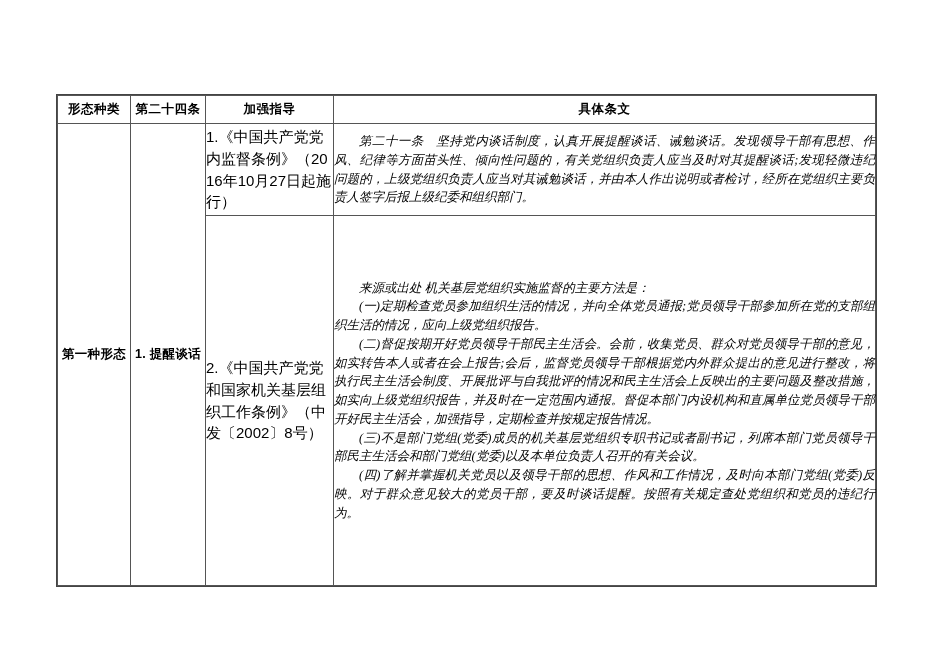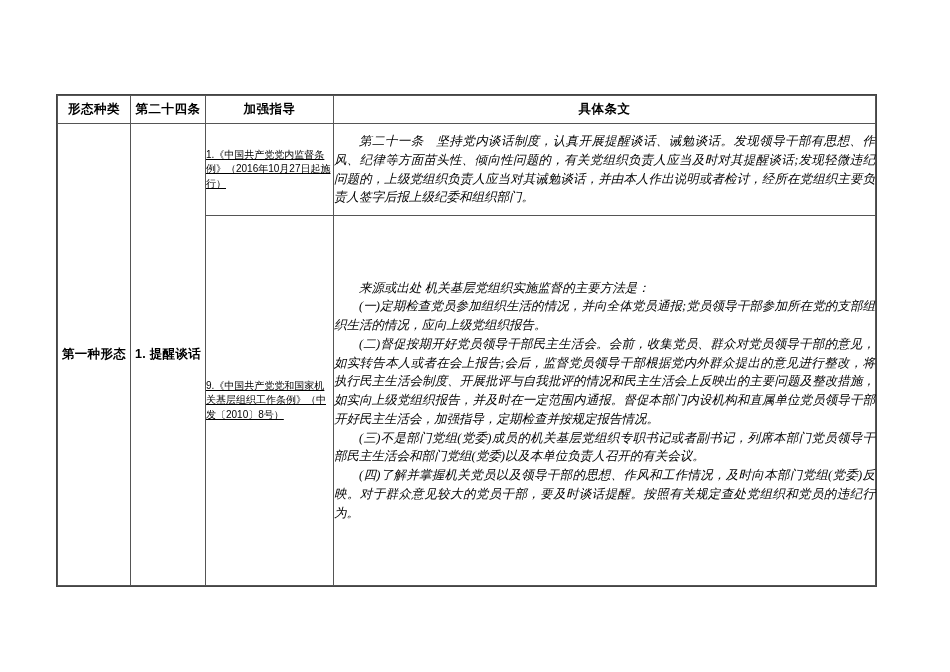--- a/index.html
+++ b/index.html
@@ -75,26 +75,25 @@
     font-weight: bold;
     font-size: 12.5px;
     font-family: Liberation Sans, sans-serif;
     letter-spacing: 0.3px;
     vertical-align: middle;
   }
 
   td.source-cell {
     text-align: left;
     vertical-align: middle;
-    font-size: 10px;
+    font-size: 15px;
     font-family: "Liberation Sans", "DejaVu Sans", sans-serif;
     line-height: 1.45;
     padding: 2px 1px 2px 2px;
     word-break: break-all;
-    text-decoration: underline;
   }
 
   td.body-cell {
     vertical-align: middle;
     font-size: 12.5px;
     font-family: "Liberation Serif", "DejaVu Serif", serif;
     line-height: 1.5;
     padding: 4px 3px 4px 3px;
     text-align: justify;
     text-justify: inter-ideograph;
@@ -140,21 +139,21 @@
     <tbody>
       <tr class="row1-height">
         <td class="merge-cell" rowspan="2">第一种形态</td>
         <td class="merge-cell" rowspan="2">1. 提醒谈话</td>
         <td class="source-cell">1.《中国共产党党内监督条例》（2016年10月27日起施行）</td>
         <td class="body-cell">
           <p class="para">第二十一条　坚持党内谈话制度，认真开展提醒谈话、诫勉谈话。发现领导干部有思想、作风、纪律等方面苗头性、倾向性问题的，有关党组织负责人应当及时对其提醒谈话;发现轻微违纪问题的，上级党组织负责人应当对其诫勉谈话，并由本人作出说明或者检讨，经所在党组织主要负责人签字后报上级纪委和组织部门。</p>
         </td>
       </tr>
       <tr class="row2-height">
-        <td class="source-cell">9.《中国共产党党和国家机关基层组织工作条例》（中发〔2010〕8号）</td>
+        <td class="source-cell">2.《中国共产党党和国家机关基层组织工作条例》（中发〔2002〕8号）</td>
         <td class="body-cell row2">
           <p class="para">来源或出处 机关基层党组织实施监督的主要方法是：</p>
           <p class="para">(一)定期检查党员参加组织生活的情况，并向全体党员通报;党员领导干部参加所在党的支部组织生活的情况，应向上级党组织报告。</p>
           <p class="para">(二)督促按期开好党员领导干部民主生活会。会前，收集党员、群众对党员领导干部的意见，如实转告本人或者在会上报告;会后，监督党员领导干部根据党内外群众提出的意见进行整改，将执行民主生活会制度、开展批评与自我批评的情况和民主生活会上反映出的主要问题及整改措施，如实向上级党组织报告，并及时在一定范围内通报。督促本部门内设机构和直属单位党员领导干部开好民主生活会，加强指导，定期检查并按规定报告情况。</p>
           <p class="para">(三)不是部门党组(党委)成员的机关基层党组织专职书记或者副书记，列席本部门党员领导干部民主生活会和部门党组(党委)以及本单位负责人召开的有关会议。</p>
           <p class="para">(四)了解并掌握机关党员以及领导干部的思想、作风和工作情况，及时向本部门党组(党委)反映。对于群众意见较大的党员干部，要及时谈话提醒。按照有关规定查处党组织和党员的违纪行为。</p>
         </td>
       </tr>
     </tbody>
   </table>

